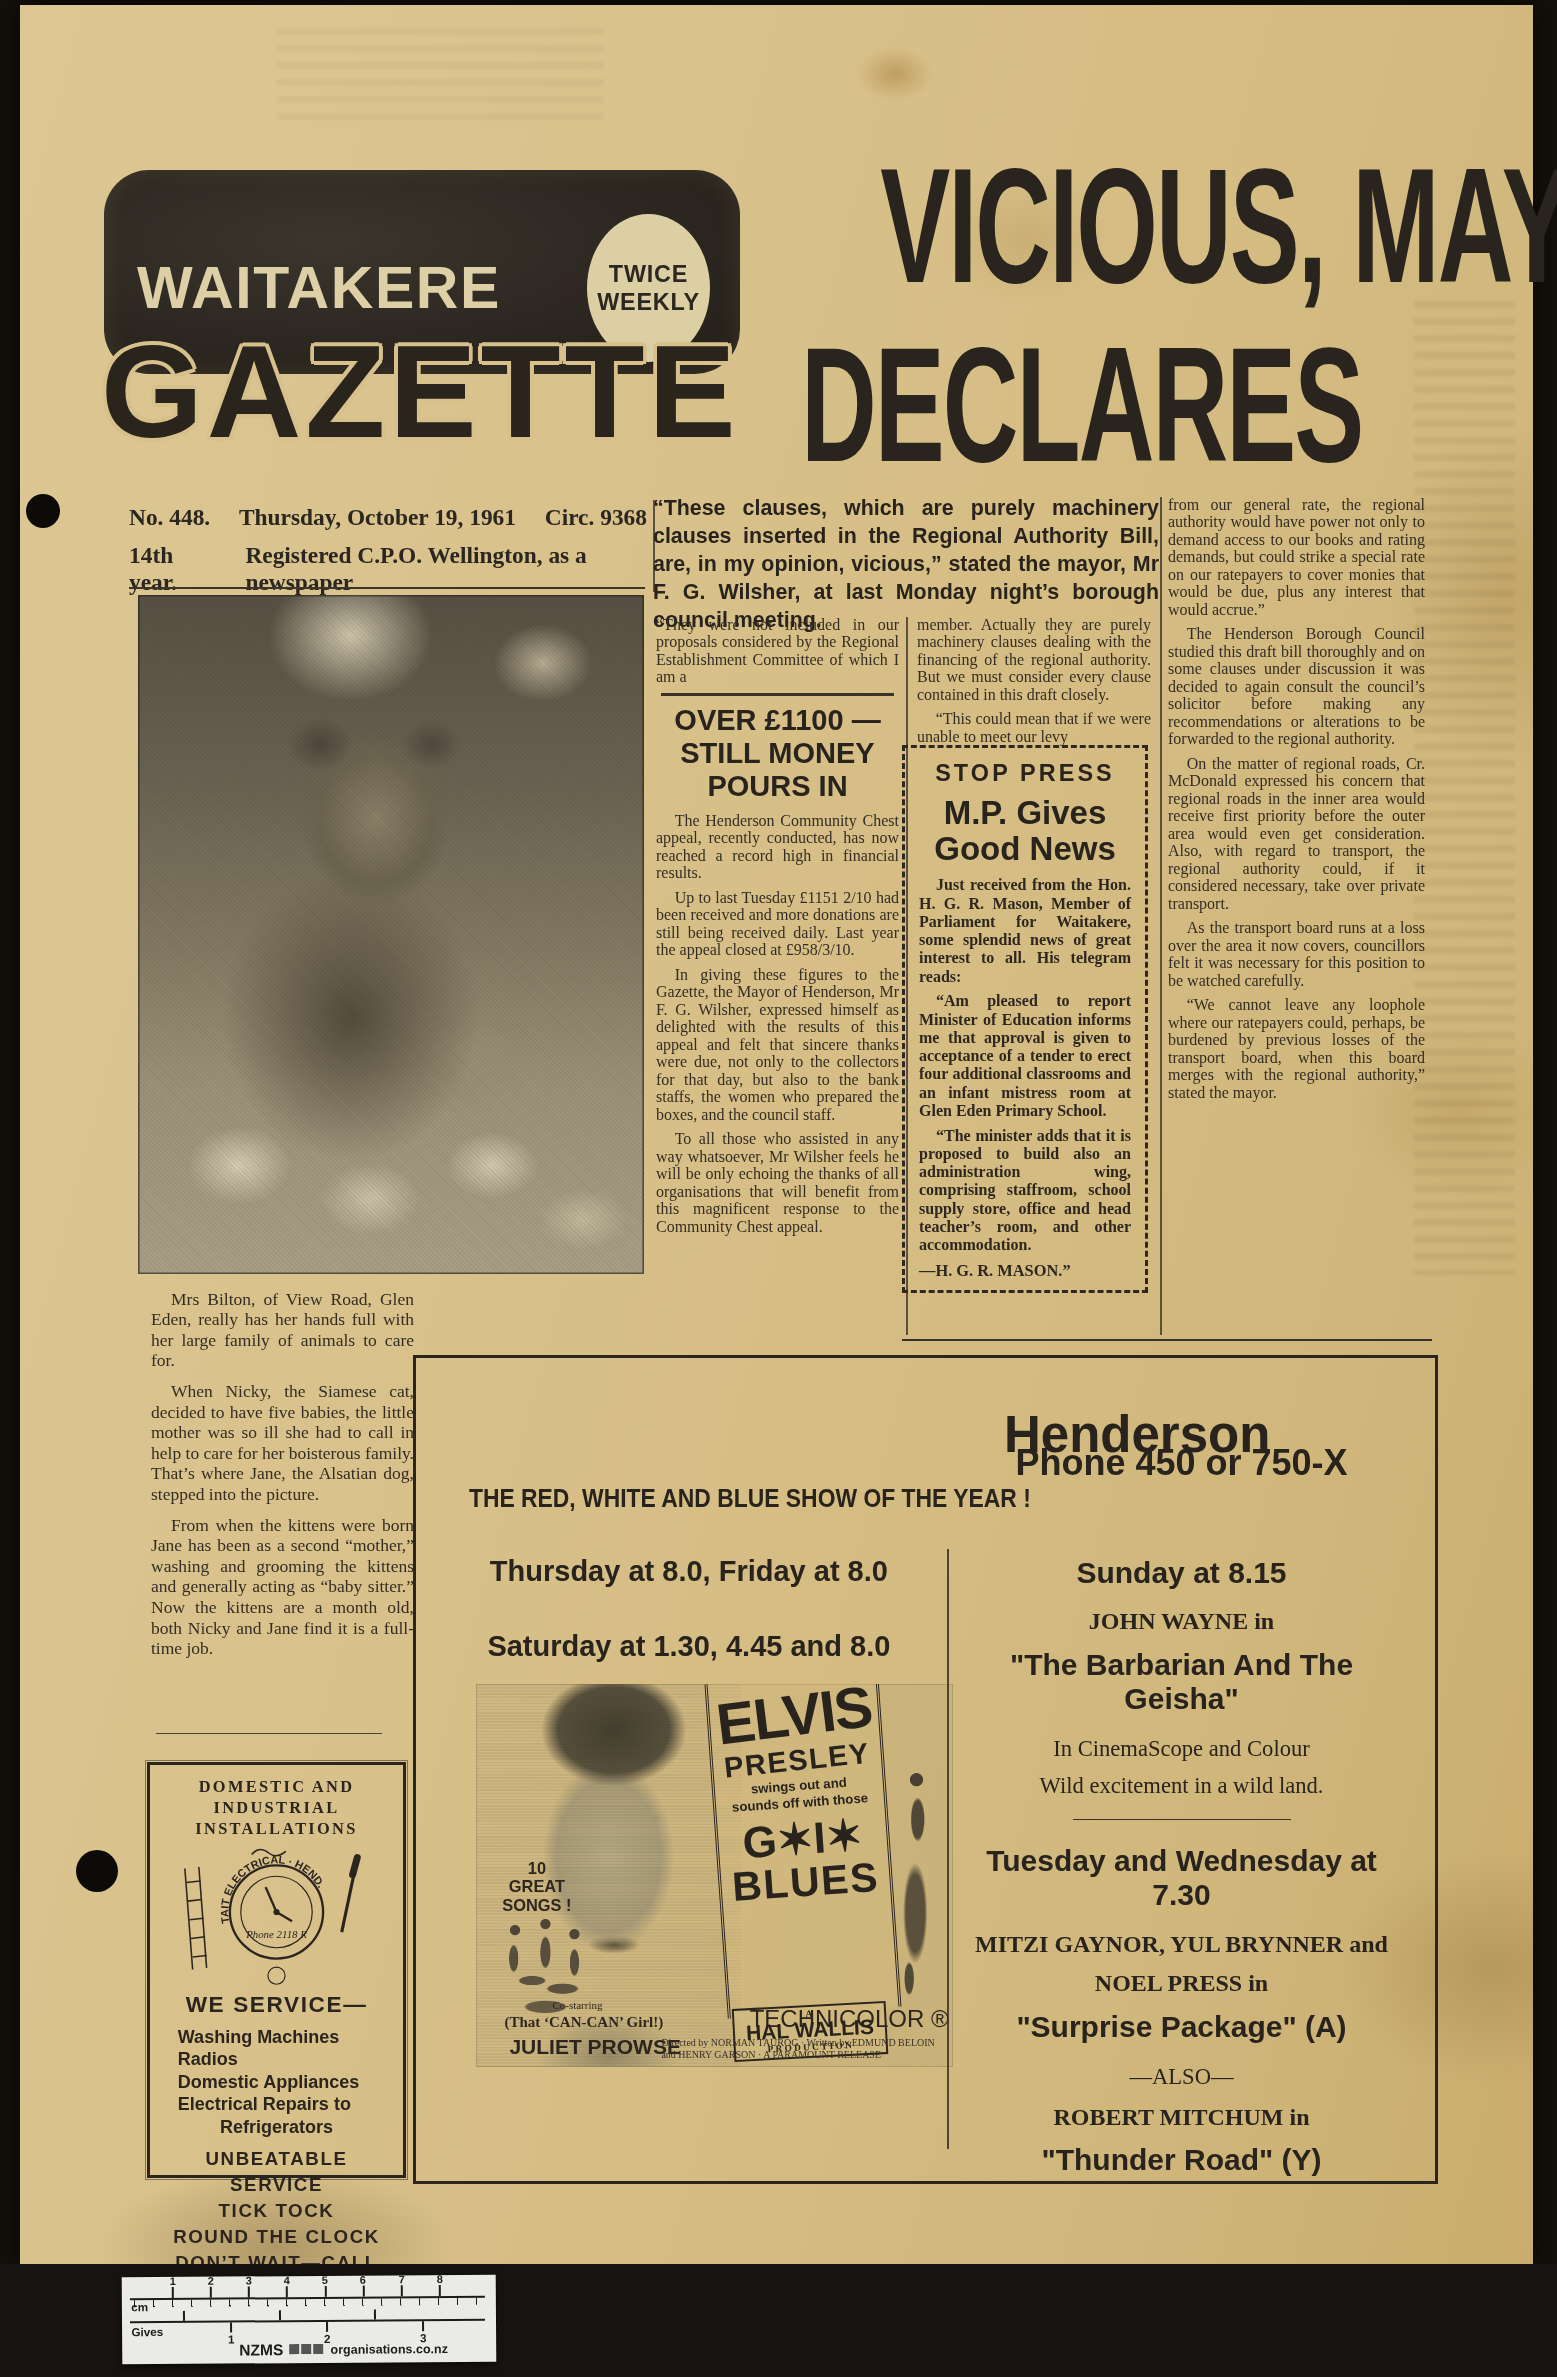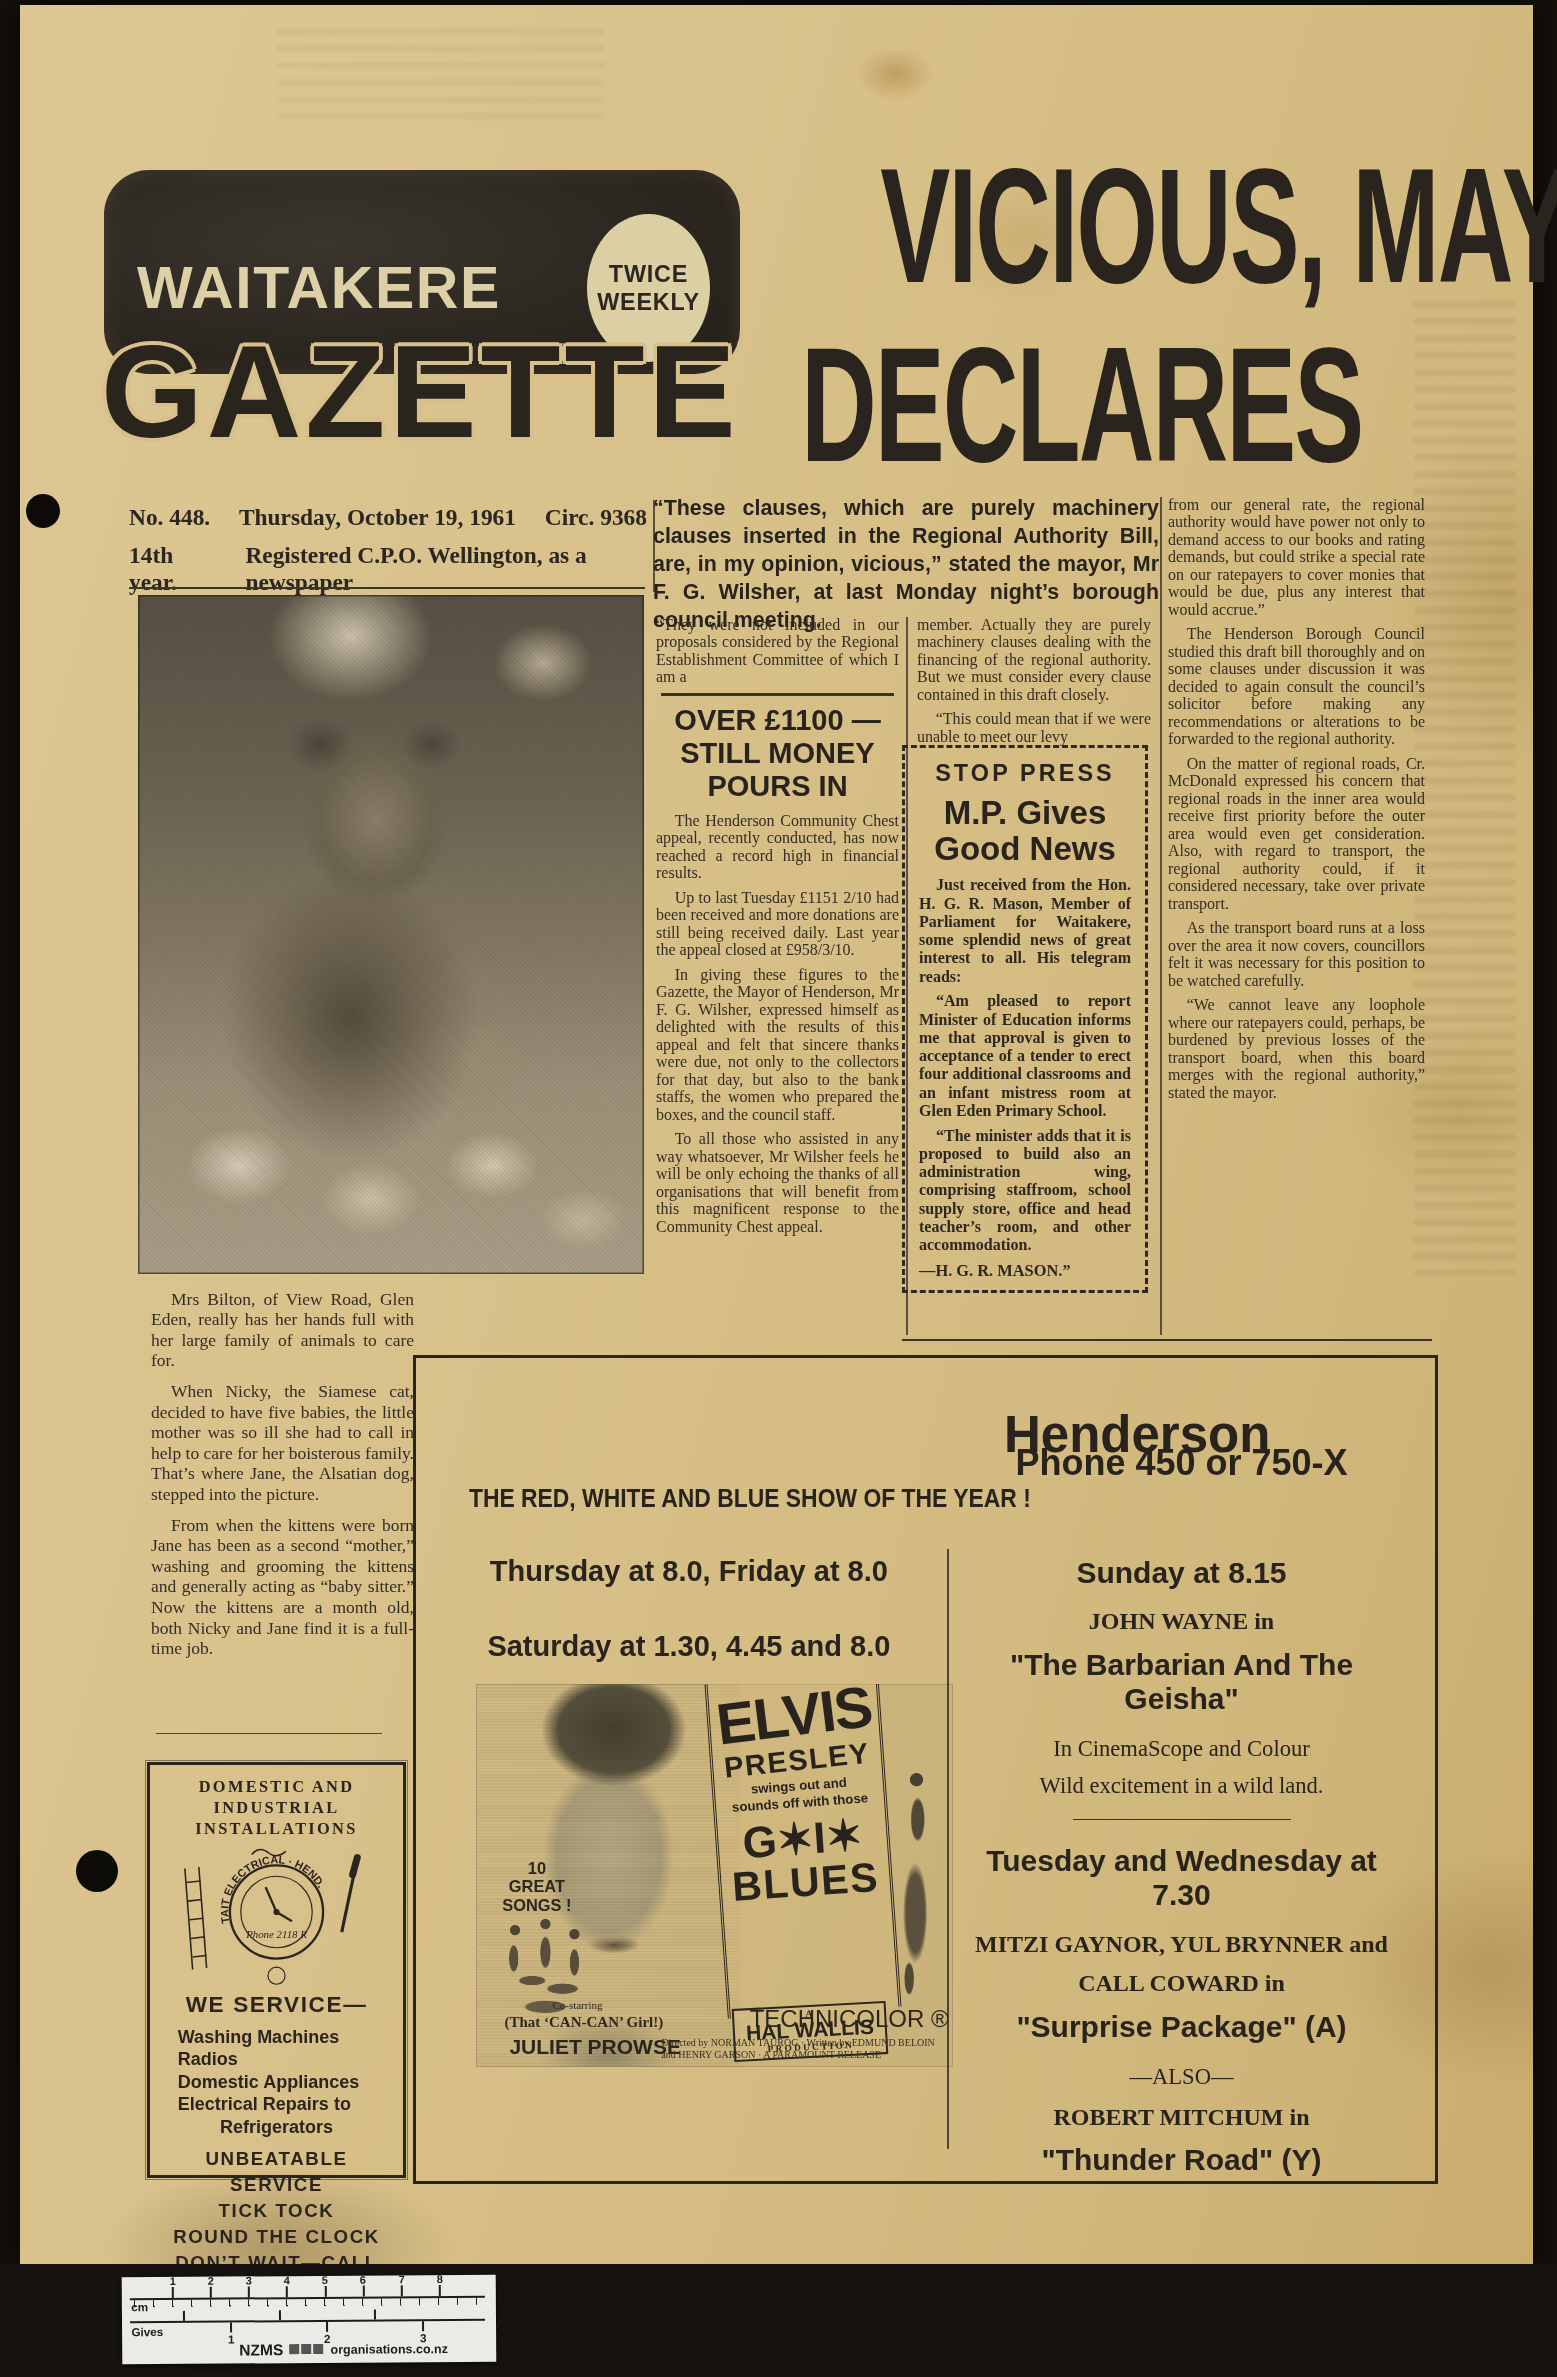--- a/index.html
+++ b/index.html
@@ -348,21 +348,21 @@
       <div id="civic-right">
         <div class="phone gothic-b">Phone 450 or 750-X</div>
         <div class="when gothic-b">Sunday at 8.15</div>
         <div class="star">JOHN WAYNE in</div>
         <div class="film gothic-b">"The  Barbarian  And  The  Geisha"</div>
         <div class="note">In CinemaScope and Colour</div>
         <div class="note">Wild excitement in a wild land.</div>
         <div class="midrule"></div>
         <div class="when gothic-b">Tuesday and Wednesday at 7.30</div>
         <div class="star">MITZI GAYNOR, YUL BRYNNER and</div>
-        <div class="star">CALL COWARD in</div>
+        <div class="star">NOEL PRESS in</div>
         <div class="film gothic-b">"Surprise  Package"  (A)</div>
         <div class="also">—ALSO—</div>
         <div class="star">ROBERT  MITCHUM  in</div>
         <div class="film gothic-b">"Thunder  Road"  (Y)</div>
       </div>
     </div>
 
     <div id="tait">
       <div class="tait-h">DOMESTIC AND INDUSTRIAL</div>
       <div class="tait-h">INSTALLATIONS</div>

